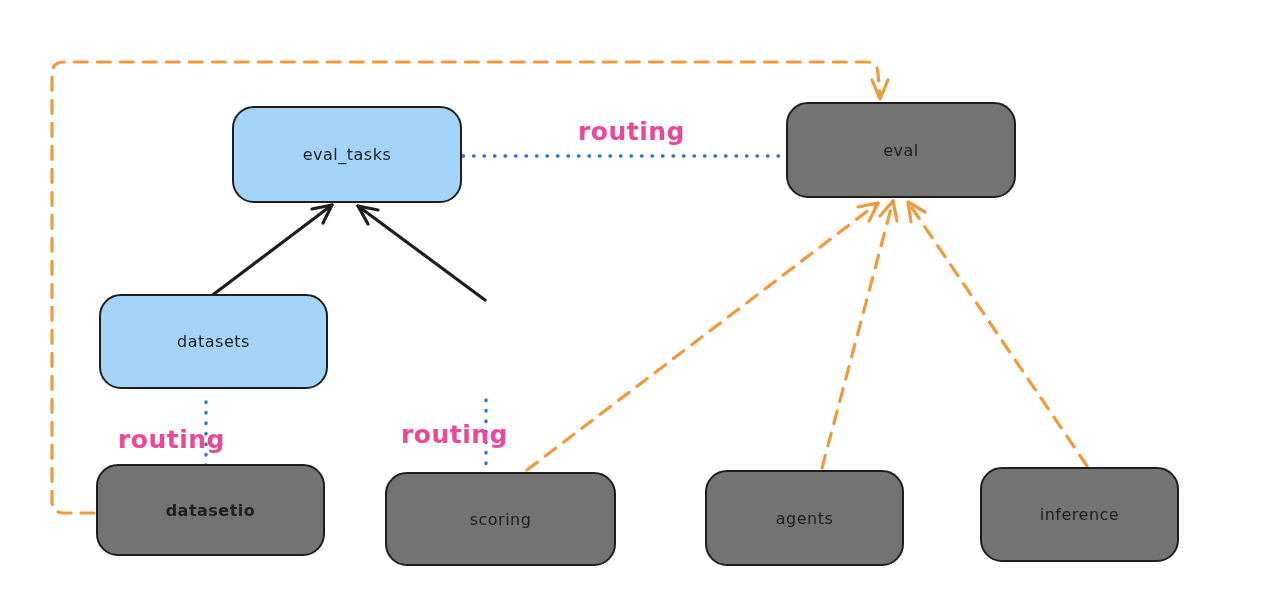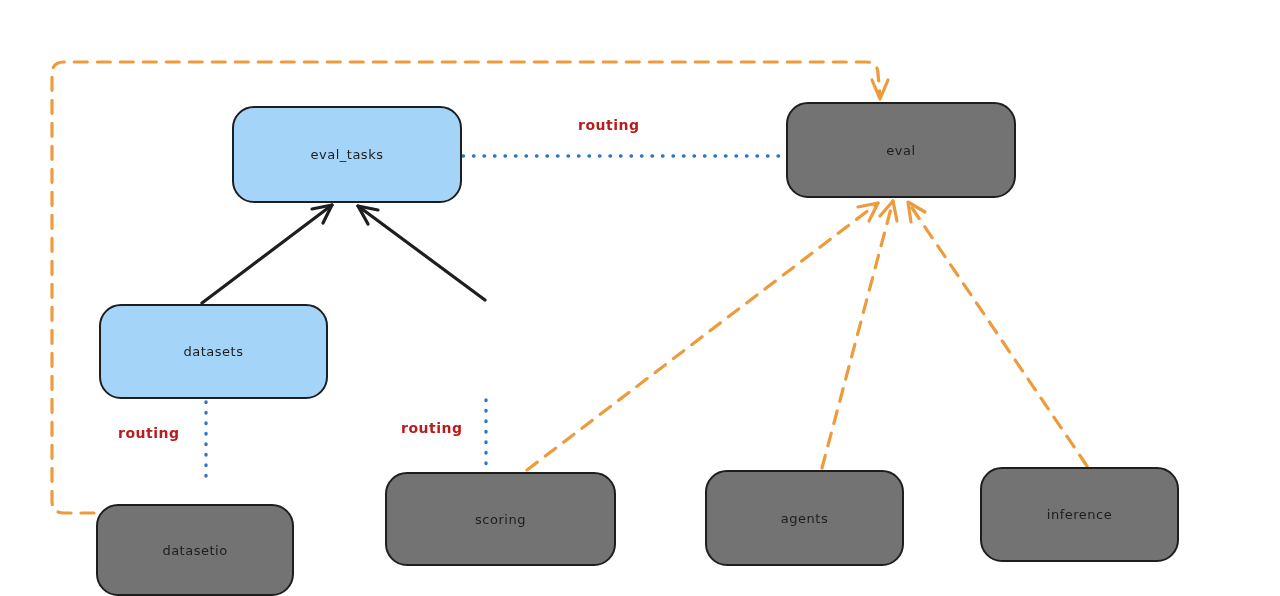--- a/index.html
+++ b/index.html
@@ -25,29 +25,29 @@
   }
   .node {
     position: absolute;
     box-sizing: border-box;
     border: 2.5px solid #1e1e1e;
     border-radius: 22px;
     display: flex;
     align-items: center;
     justify-content: center;
     color: #1e1e1e;
-    font-size: 13px;
+    font-size: 16px;
     letter-spacing: 0.5px;
   }
   .node.blue  { background: #a5d4f9; }
   .node.green { background: #737373; }
   .edge-label {
     position: absolute;
-    color: #b91c1c;
-    font-size: 14px;
+    color: #ec4899;
+    font-size: 25px;
     font-weight: 600;
     letter-spacing: 0.5px;
     white-space: nowrap;
   }
 </style>
 </head>
 <body>
 
 <div class="canvas">
 
@@ -91,26 +91,26 @@
   </svg>
 
   <div class="node blue" style="left:232px; top:106px; width:230px; height:97px;">
     <span>eval_tasks</span>
   </div>
 
   <div class="node green" style="left:786px; top:102px; width:230px; height:96px;">
     <span>eval</span>
   </div>
 
-  <div class="node blue" style="left:99px; top:304px; width:229px; height:95px;">
+  <div class="node blue" style="left:99px; top:294px; width:229px; height:95px;">
     <span>datasets</span>
   </div>
 
 
-  <div class="node green" style="left:96px; top:504px; width:198px; height:92px;">
+  <div class="node green" style="left:96px; top:464px; width:229px; height:92px;font-weight:bold;">
     <span>datasetio</span>
   </div>
 
   <div class="node green" style="left:705px; top:470px; width:199px; height:96px;">
     <span>agents</span>
   </div>
 
   <div class="node green" style="left:385px; top:472px; width:231px; height:94px;">
     <span>scoring</span>
   </div>

